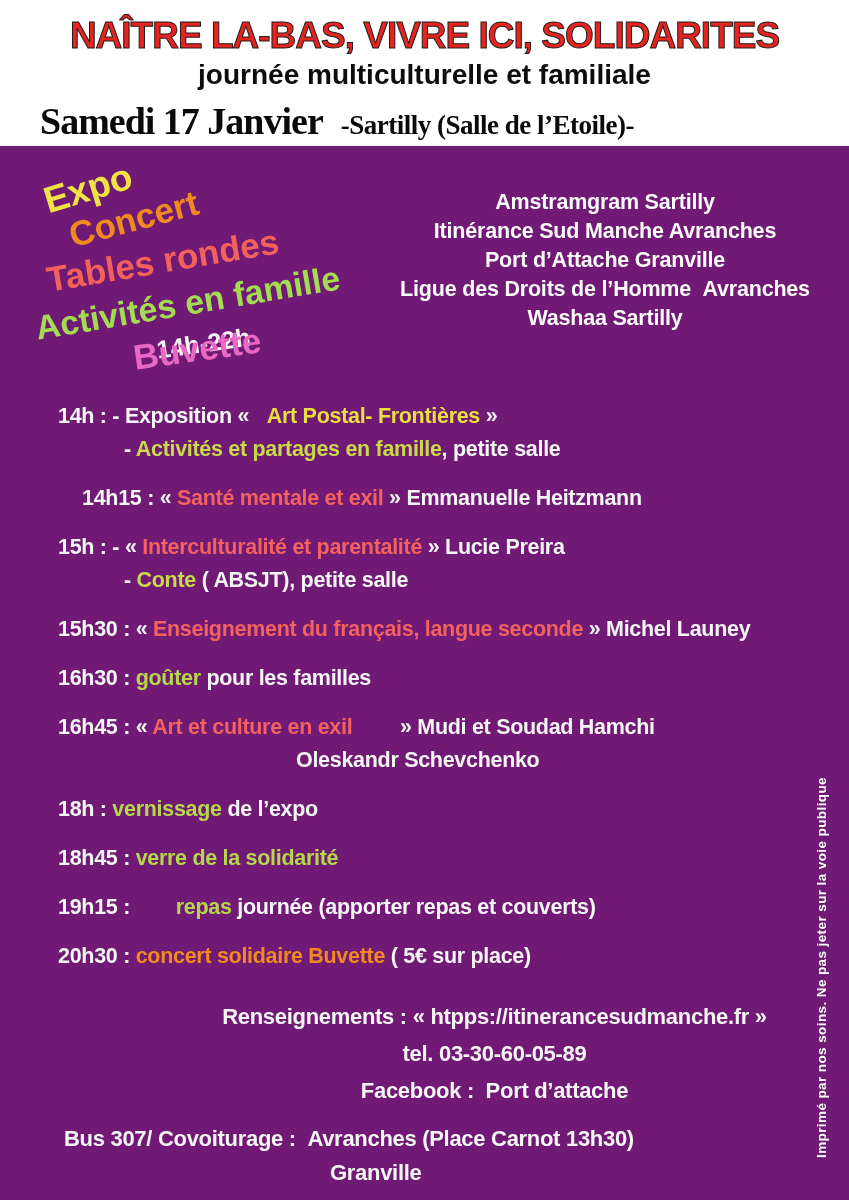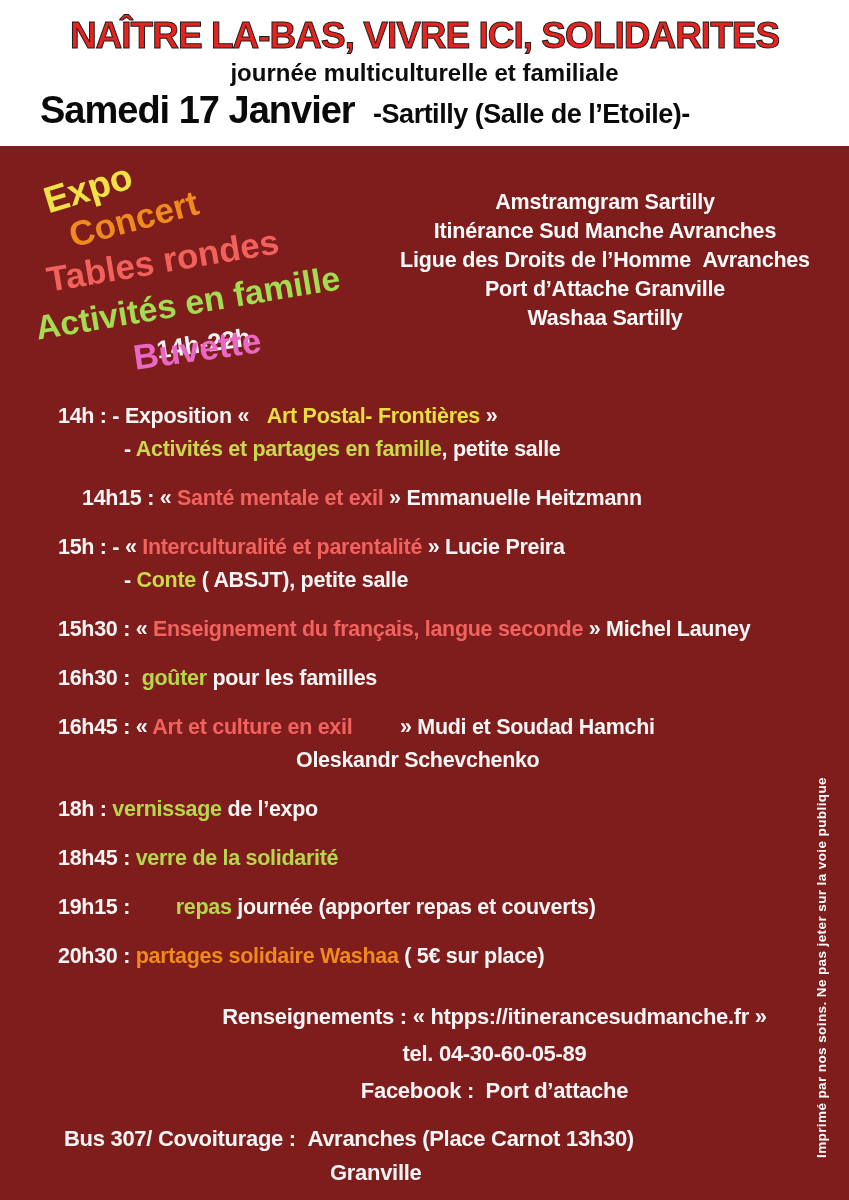--- a/index.html
+++ b/index.html
@@ -1,35 +1,35 @@
 <!DOCTYPE html>
 <html><head>
 <meta charset="utf-8">
 <style>
   html,body { margin:0; padding:0; background:#333; }
   .poster {
     position:relative; width:849px; height:1200px; margin:0 auto;
-    background:#7f1d1d; overflow:hidden;
+    background:#701a75; overflow:hidden;
     font-family:"Liberation Sans", sans-serif; font-weight:bold;
     color:#f5f5f5;
   }
   
   .masthead {
     position:absolute; top:0; left:0; width:849px; height:146px;
     background:#ffffff; color:#111;
   }
   .title {
     margin:0; padding-top:15px; text-align:center;
     font-size:37px; letter-spacing:-1px; font-weight:bold;
     -webkit-text-stroke:1px #1c1c1c;
   }
   .subtitle {
-    text-align:center; font-size:24px; margin-top:2px; color:#0d0d0d;
+    text-align:center; font-size:28px; margin-top:2px; color:#0d0d0d;
   }
-  .dateline { padding-left:40px; margin-top:2px; white-space:nowrap; color:#0a0a0a; }
+  .dateline { padding-left:40px; margin-top:8px; white-space:nowrap; color:#0a0a0a;font-family:Liberation Serif, serif; }
   .date  { font-size:38px; font-weight:bold; letter-spacing:-1px; }
   .venue { font-size:27px; font-weight:bold; margin-left:14px; letter-spacing:-0.5px; }
 
   
   .hl, .hl-row {
     position:absolute; white-space:nowrap; line-height:1.05;
     transform-origin:0 50%;
   }
   .hl0 { left:45px;  top:183px; font-size:37px; transform:rotate(-17deg); }
   .hl1 { left:70px;  top:218px; font-size:35px; transform:rotate(-15deg); }
@@ -92,64 +92,64 @@
   <div class="hl hl2" style="color: rgb(242, 97, 92);">Tables rondes</div>
   <div class="hl hl3" style="color: rgb(162, 220, 80);">Activités en famille</div>
   <div class="hl-row">
     <span class="hl hl4" style="color: rgb(232, 104, 196);">Buvette</span>
     <span class="hours">14h-22h</span>
   </div>
 
   <div class="orgs">
     <div>Amstramgram Sartilly</div>
     <div>Itinérance Sud Manche Avranches</div>
+    <div>Port d’Attache Granville</div>
     <div>Ligue des Droits de l’Homme &nbsp;Avranches</div>
-    <div>Port d’Attache Granville</div>
     <div>Washaa Sartilly</div>
   </div>
 
   <div class="schedule" id="schedule">
       <div class="entry">
         <div class="sline" style="padding-left: 0px;"><span style="color: rgb(245, 245, 245);">14h : - Exposition « </span><span style="color: rgb(233, 223, 60); margin-left: 12px;">Art Postal- Frontières</span><span style="color: rgb(245, 245, 245);"> »</span></div>
         <div class="sline" style="padding-left: 66px;"><span style="color: rgb(245, 245, 245);">- </span><span style="color: rgb(200, 217, 74);">Activités et partages en famille</span><span style="color: rgb(245, 245, 245);">, petite salle</span></div>
       </div>
       <div class="entry">
         <div class="sline" style="padding-left: 0px; margin-left: 24px;"><span style="color: rgb(245, 245, 245);">14h15 : « </span><span style="color: rgb(242, 98, 94);">Santé mentale et exil</span><span style="color: rgb(245, 245, 245);"> » Emmanuelle Heitzmann</span></div>
       </div>
       <div class="entry">
         <div class="sline" style="padding-left: 0px;"><span style="color: rgb(245, 245, 245);">15h : - « </span><span style="color: rgb(242, 98, 94);">Interculturalité et parentalité</span><span style="color: rgb(245, 245, 245);"> » Lucie Preira</span></div>
         <div class="sline" style="padding-left: 66px;"><span style="color: rgb(245, 245, 245);">- </span><span style="color: rgb(200, 217, 74);">Conte</span><span style="color: rgb(245, 245, 245);"> ( ABSJT), petite salle</span></div>
       </div>
       <div class="entry">
         <div class="sline" style="padding-left: 0px;"><span style="color: rgb(245, 245, 245);">15h30 : « </span><span style="color: rgb(242, 98, 94);">Enseignement du français, langue seconde</span><span style="color: rgb(245, 245, 245);"> » Michel Launey</span></div>
       </div>
       <div class="entry">
-        <div class="sline" style="padding-left: 0px;"><span style="color: rgb(245, 245, 245);">16h30 : </span><span style="color: rgb(181, 216, 75); margin-left: 6px;">goûter</span><span style="color: rgb(245, 245, 245);"> pour les familles</span></div>
+        <div class="sline" style="padding-left: 0px;"><span style="color: rgb(245, 245, 245);">16h30 : </span><span style="color: rgb(181, 216, 75);">goûter</span><span style="color: rgb(245, 245, 245);"> pour les familles</span></div>
       </div>
       <div class="entry">
         <div class="sline" style="padding-left: 0px;"><span style="color: rgb(245, 245, 245);">16h45 : « </span><span style="color: rgb(242, 98, 94);">Art et culture en exil</span><span style="color: rgb(245, 245, 245); padding-left: 42px;"> » Mudi et Soudad Hamchi</span></div>
         <div class="sline" style="padding-left: 238px;"><span style="color: rgb(245, 245, 245);">Oleskandr Schevchenko</span></div>
       </div>
       <div class="entry">
         <div class="sline" style="padding-left: 0px;"><span style="color: rgb(245, 245, 245);">18h : </span><span style="color: rgb(181, 216, 75);">vernissage</span><span style="color: rgb(245, 245, 245);"> de l’expo</span></div>
       </div>
       <div class="entry">
         <div class="sline" style="padding-left: 0px;"><span style="color: rgb(245, 245, 245);">18h45 : </span><span style="color: rgb(181, 216, 75);">verre de la solidarité</span></div>
       </div>
       <div class="entry">
         <div class="sline" style="padding-left: 0px;"><span style="color: rgb(245, 245, 245);">19h15 : </span><span style="color: rgb(181, 216, 75); margin-left: 40px;">repas</span><span style="color: rgb(245, 245, 245);"> journée (apporter repas et couverts)</span></div>
       </div>
       <div class="entry">
-        <div class="sline" style="padding-left: 0px;"><span style="color: rgb(245, 245, 245);">20h30 : </span><span style="color: rgb(238, 138, 30);">partages solidaire Washaa</span><span style="color: rgb(245, 245, 245);"> ( 5€ sur place)</span></div>
+        <div class="sline" style="padding-left: 0px;"><span style="color: rgb(245, 245, 245);">20h30 : </span><span style="color: rgb(238, 138, 30);">concert solidaire Buvette</span><span style="color: rgb(245, 245, 245);"> ( 5€ sur place)</span></div>
       </div>
     </div>
 
   <div class="info">
     <div>Renseignements : « htpps://itinerancesudmanche.fr »</div>
-    <div>tel. 04-30-60-05-89</div>
+    <div>tel. 03-30-60-05-89</div>
     <div>Facebook : &nbsp;Port d’attache</div>
   </div>
 
   <div class="transport">
     <div>Bus 307/ Covoiturage : &nbsp;Avranches (Place Carnot 13h30)</div>
     <div class="t2">Granville</div>
   </div>
 
   <div class="print-note">Imprimé par nos soins. Ne pas jeter sur la voie publique</div>
 

